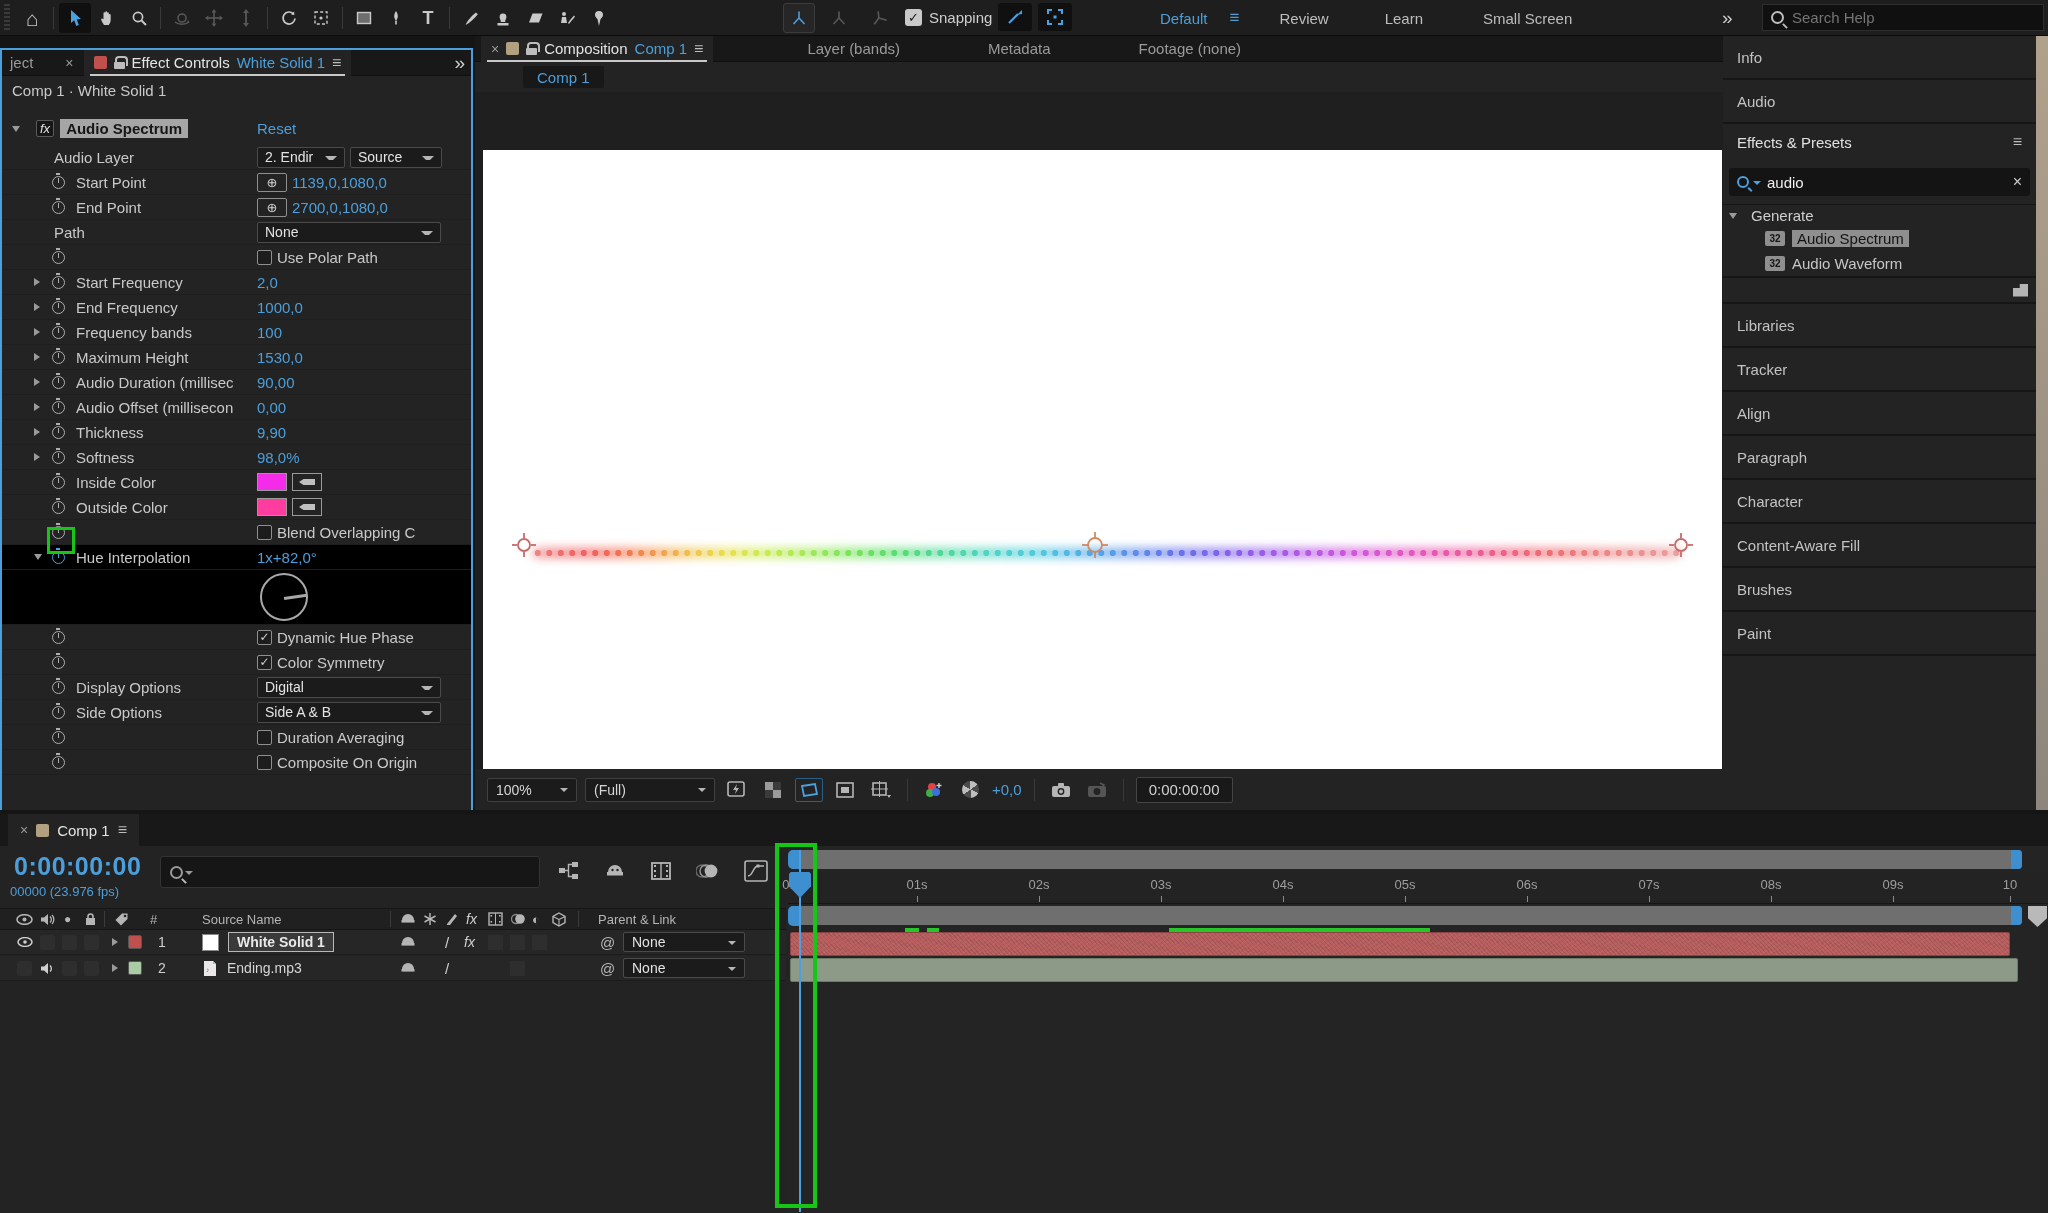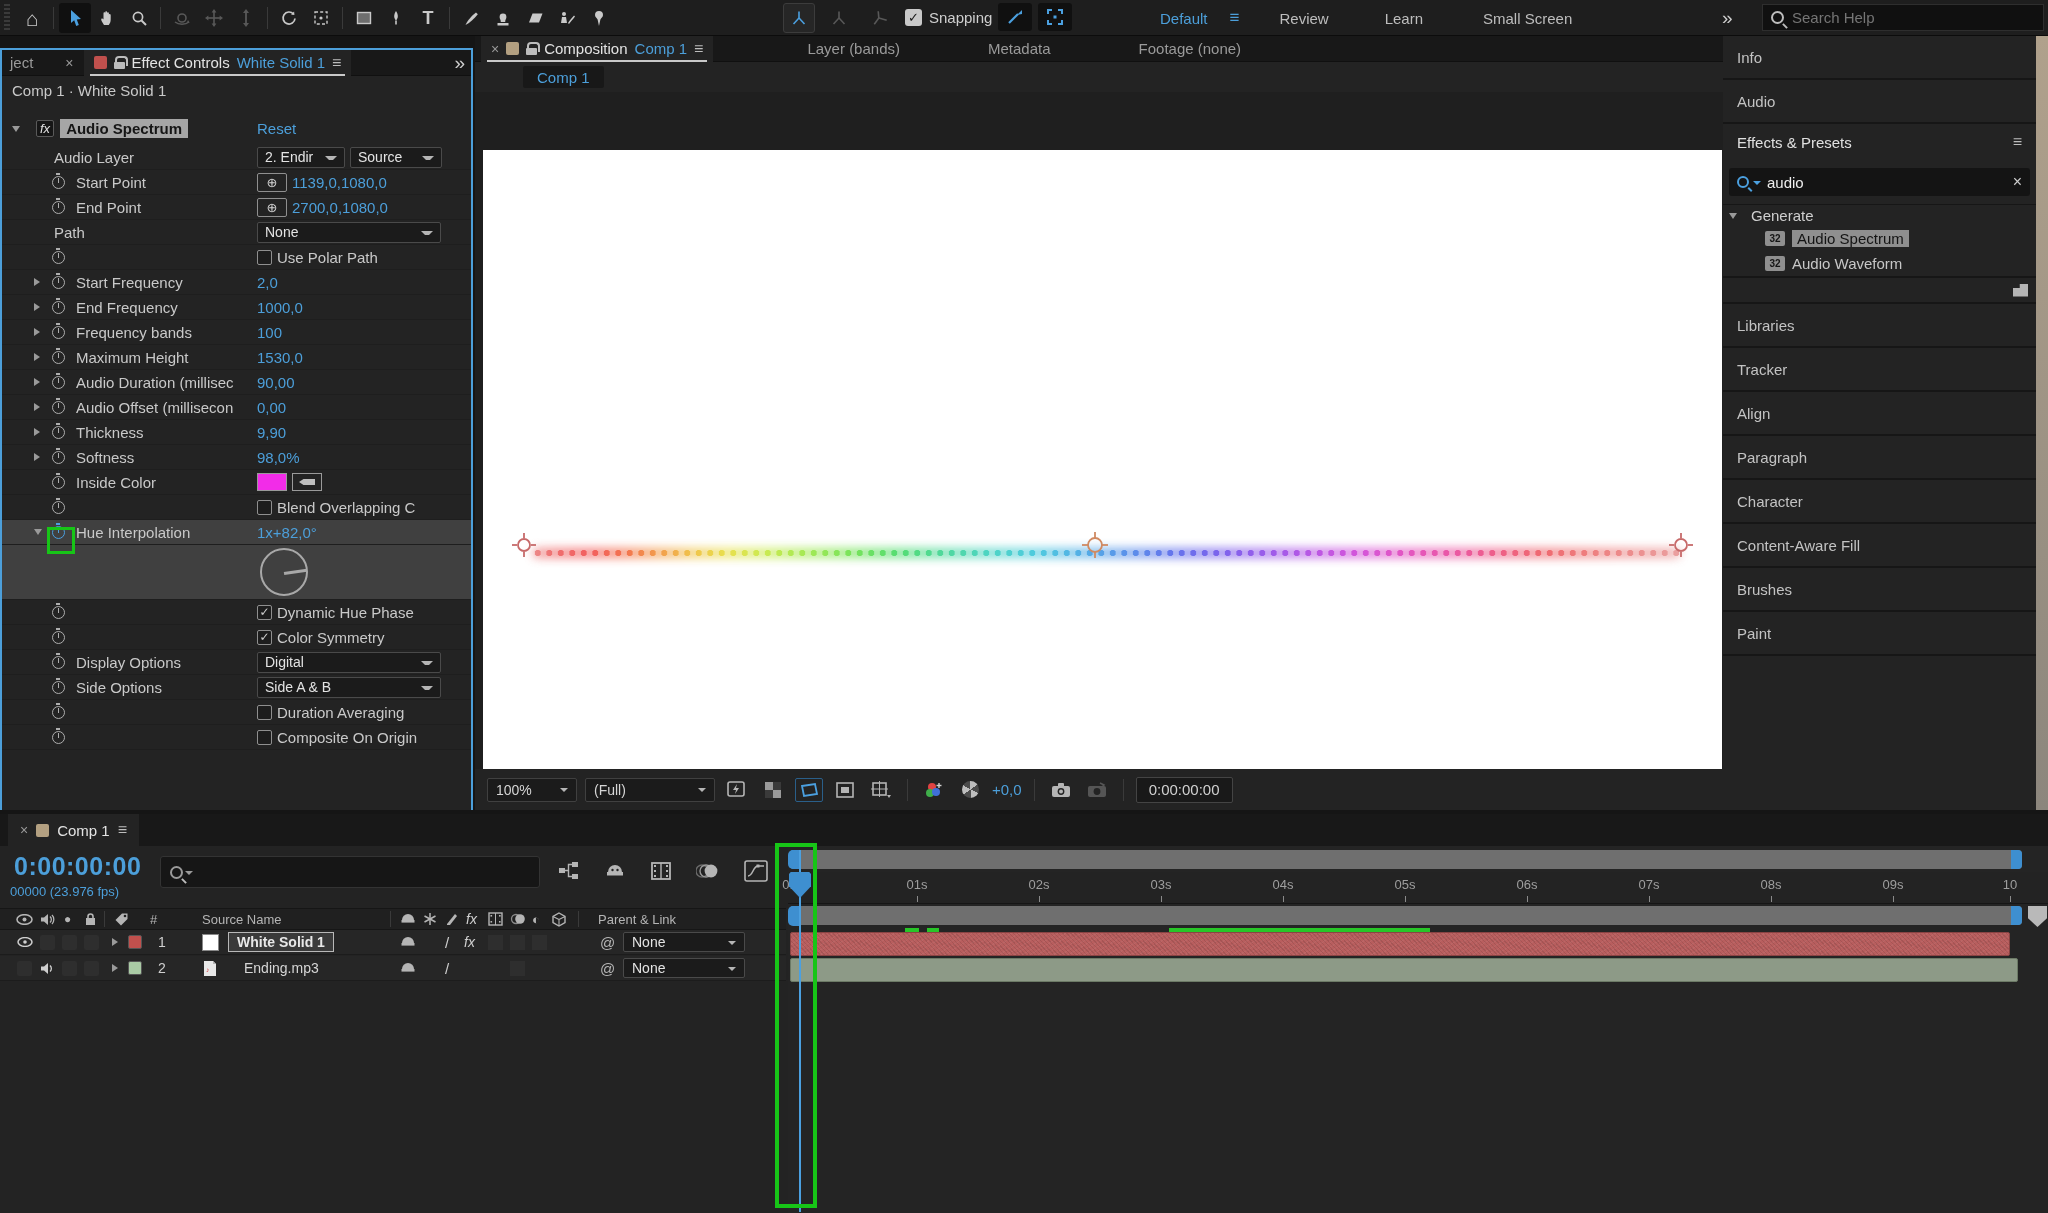--- a/index.html
+++ b/index.html
@@ -64,21 +64,21 @@
   .rt { position:absolute; left:255px; display:flex; align-items:center; gap:5px; height:21px; }
   .bv { color:#4c9fda; white-space:nowrap; }
   .dd { height:21px; background:#1b1b1b; border:1px solid #4a4a4a; border-radius:2px; color:#e3e3e3; display:flex; align-items:center; padding:0 7px; font-size:14px; }
   .dd .caret { margin-left:auto; width:0; height:0; border:4px solid transparent; border-top-color:#b5b5b5; margin-top:5px; padding-left:4px; }
   .ptbtn { width:30px; height:19px; border:1px solid #8f8f8f; border-radius:2px; color:#d5d5d5; display:flex; align-items:center; justify-content:center; font-size:13px; }
   .cb { width:15px; height:15px; border:1.5px solid #8f8f8f; border-radius:2px; background:#1d1d1d; color:#cfcfcf; font-size:12px; line-height:12px; text-align:center; }
   .cblabel { color:#c9c9c9; }
   .cswatch { width:30px; height:18px; border:1px solid #9a9a9a; }
   .dropbtn { width:30px; height:18px; border:1px solid #9a9a9a; display:flex; align-items:center; justify-content:center; }
   .dropglyph { width:16px; height:6px; background:#bfbfbf; clip-path:polygon(0 50%,28% 0,100% 0,100% 100%,28% 100%); }
-  .ecrow.hl, #dial-block { background:#404040; }
+  .ecrow.hl, #dial-block { background:#000000; }
   #dial-block { position:relative; height:55px; border-bottom:1px solid #1e1e1e; }
   #dial { position:absolute; left:258px; top:3px; width:48px; height:48px; border:2.5px solid #a8a8a8; border-radius:50%; }
   #dial-needle { position:absolute; left:50%; top:50%; width:23px; height:2.5px; background:#a8a8a8; transform-origin:0 50%; transform:rotate(-8deg); }
 
   
   #comp-panel { position:absolute; left:475px; top:36px; width:1248px; height:774px; background:#232323; }
   #comp-tabs { position:absolute; left:0; top:0; right:0; height:26px; display:flex; align-items:center; }
   .flat-tab { color:#9a9a9a; padding:0 14px; }
   #comp-crumb { position:absolute; left:48px; top:30px; height:22px; background:#181818; color:#4c9fda; display:flex; align-items:center; padding:0 14px; border-radius:2px; }
   #viewer { position:absolute; left:0; top:56px; width:1248px; height:677px; background:#1f1f1f; }
@@ -509,20 +509,33 @@
           </span>
         <span class="lbl">Inside Color</span>
         <div class="rt">
             <span class="cswatch" style="background: rgb(242, 44, 232);"></span>
             <span class="dropbtn">
               <span class="dropglyph"></span>
             </span>
           </div>
       </div>
 
+      <div class="ecrow">
+        <span class="tw"></span>
+          <span class="swx">
+            <span class="sw"></span>
+          </span>
+        <span class="lbl">Outside Color</span>
+        <div class="rt">
+            <span class="cswatch" style="background: rgb(255, 61, 160);"></span>
+            <span class="dropbtn">
+              <span class="dropglyph"></span>
+            </span>
+          </div>
+      </div>
 
       <div class="ecrow">
         <span class="tw"></span>
           <span class="swx">
             <span class="sw"></span>
           </span>
         <div class="rt">
             <span class="cb"></span>
             <span class="cblabel">Blend Overlapping C</span>
           </div>
@@ -999,21 +1012,21 @@
       <span class="ch tw closed" style="left:112px;"></span>
       <span class="ch swatchsq" style="left: 128px; background: rgb(170, 203, 165);"></span>
       <span class="ch" style="left:158px;color:#cfcfcf;">2</span>
       <span class="ch" style="left:203px;">
         <svg width="14" height="17" viewBox="0 0 14 17">
             <path d="M1 1 H10 L13 4 V16 H1 Z" fill="#e8e8e8"></path>
             <path d="M10 1 L13 4 H10 Z" fill="#b5b5b5"></path>
             <text x="3" y="12" font-size="6.5" fill="#d22f2f" font-weight="bold">♪</text>
           </svg>
       </span>
-      <span class="ch" style="left:244px;color:#d6d6d6;">Ending.mp3</span>
+      <span class="ch" style="left:227px;color:#d6d6d6;">Ending.mp3</span>
       <span class="ch" style="left:400px;">
         <svg width="16" height="14" viewBox="0 0 16 14">
             <path d="M2 8 a6 6 0 0 1 12 0 Z" fill="#b5b5b5"></path>
             <rect x="1.5" y="8" width="13" height="2.6" fill="#b5b5b5"></rect>
           </svg>
       </span>
       <span class="ch slash" style="left:445px;">/</span>
       <span class="ch" style="left:510px;width:15px;height:15px;background:#2e2e2e;"></span>
       <span class="ch pick" style="left:600px;">@</span>
       <div class="ch pdd" style="left:623px;">

